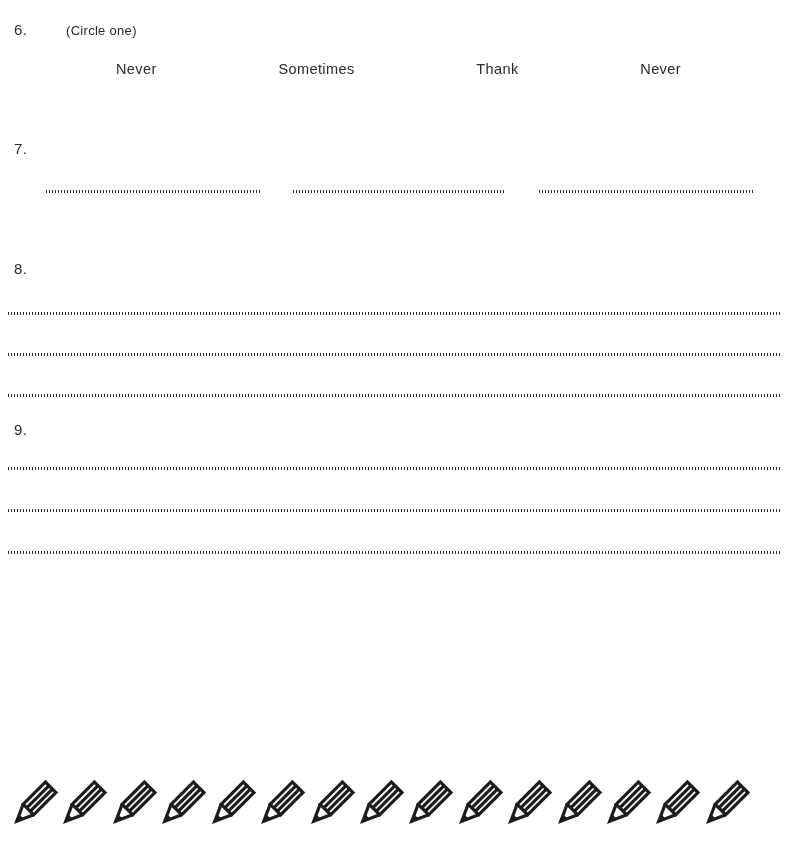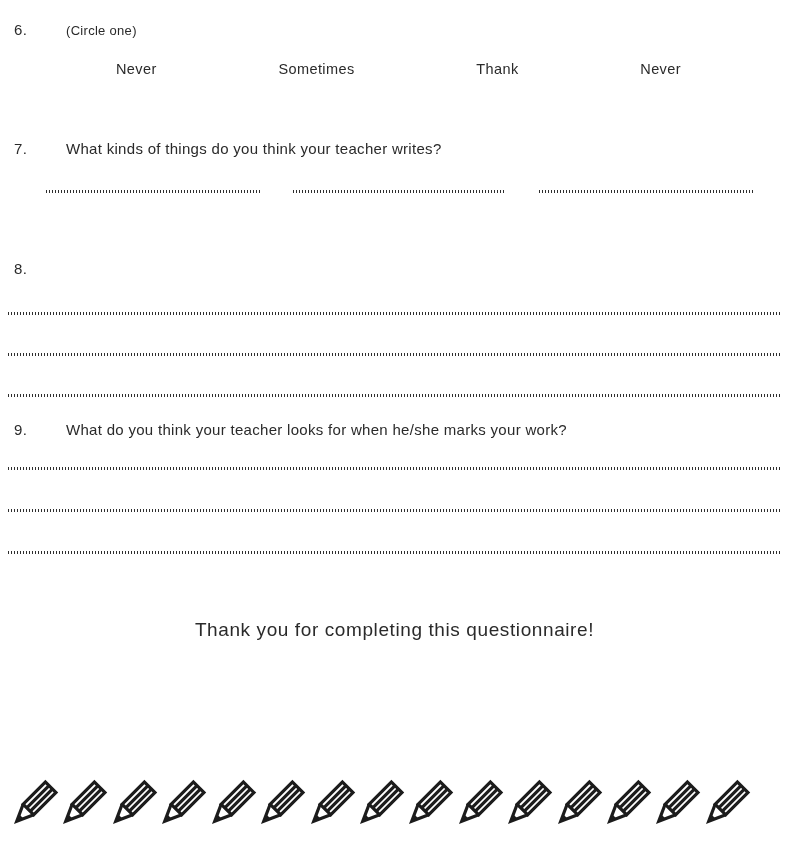--- a/index.html
+++ b/index.html
@@ -94,21 +94,20 @@
       <span class="option">Never</span>
       <span class="option">Sometimes</span>
       <span class="option">Thank</span>
       <span class="option">Never</span>
     </div>
   </section>
 
   <section class="question q7">
     <div class="q-row">
       <span class="q-num">7.</span>
-      <span class="q-text">What kinds of things do you think your teacher writes?</span>
     </div>
     <div class="blanks">
       <div class="answer-line"></div>
     <div class="answer-line"></div>
         <div class="answer-line"></div>
       </div>
   </section>
 
   <section class="question q8">
     <div class="q-row">
@@ -117,30 +116,28 @@
     <div class="lines">
       <div class="answer-line"></div>
     <div class="answer-line"></div>
         <div class="answer-line"></div>
       </div>
   </section>
 
   <section class="question q9">
     <div class="q-row">
       <span class="q-num">9.</span>
-      <span class="q-text">What do you think your teacher looks for when he/she marks your work?</span>
     </div>
     <div class="lines">
       <div class="answer-line"></div>
     <div class="answer-line"></div>
         <div class="answer-line"></div>
       </div>
   </section>
 
-  <div class="closing">Thank you for completing this questionnaire!</div>
 
   <div class="pencil-row">
     <span class="pencil">
       <svg viewBox="4 2 18 18" xmlns="http://www.w3.org/2000/svg" aria-hidden="true">
         <g transform="rotate(45 12 12)" fill="none" stroke="#1c1c1c" stroke-width="1.2" stroke-linejoin="miter">
           <rect x="9.2" y="2.8" width="5.6" height="11.8"></rect>
           <line x1="11.1" y1="2.8" x2="11.1" y2="14.6"></line>
           <line x1="12.9" y1="2.8" x2="12.9" y2="14.6"></line>
           <path d="M9.2 14.6 L12 20.8 L14.8 14.6"></path>
           <path d="M10.9 18.3 L12 20.8 L13.1 18.3 Z" fill="#1c1c1c" stroke="none"></path>

